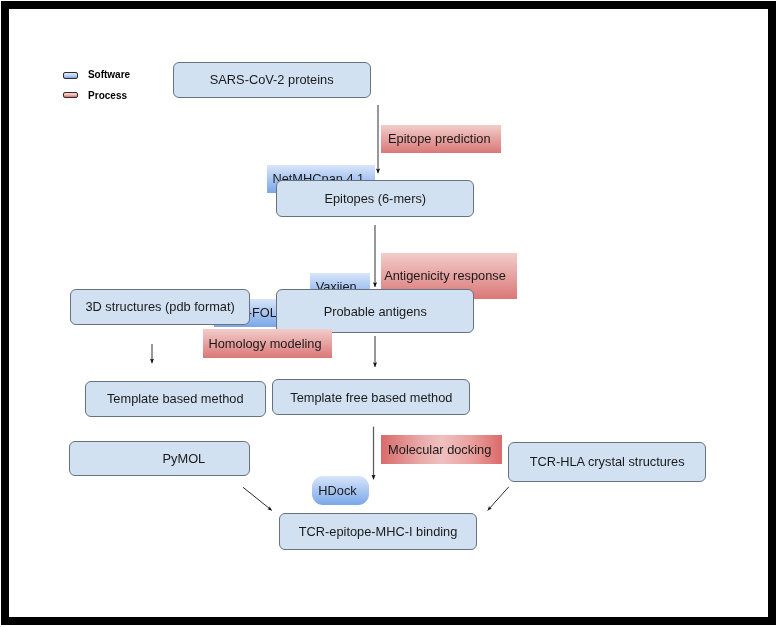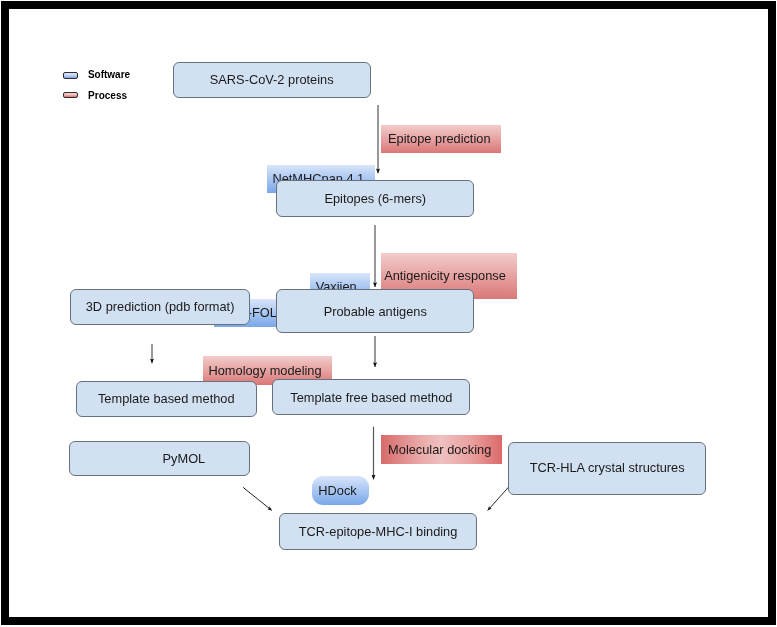--- a/index.html
+++ b/index.html
@@ -78,52 +78,52 @@
 
   <div class="box pr" style="left:380.5px;top:232.6px;width:136.9px;height:46px;padding-right:8px;margin-top:20px;">
     <span>Antigenicity response</span>
   </div>
 
   <div class="box sw" style="left:213.8px;top:258.6px;width:93.1px;height:28px;padding-right:1px;">
     <span>PEP-FOLD-9</span>
   </div>
 
   <div class="box rbox" style="left:69.9px;top:288.75px;width:180.4px;height:35.8px;">
-    <span>3D prediction (pdb format)</span>
+    <span>3D structures (pdb format)</span>
   </div>
 
   <div class="box rbox" style="left:276.2px;top:289.2px;width:198.2px;height:44px;">
     <span>Probable antigens</span>
   </div>
 
-  <div class="box pr" style="left:203px;top:329.1px;width:129.3px;height:29.2px;padding-right:5.2px;margin-top:27px;">
+  <div class="box pr" style="left:203px;top:329.1px;width:129.3px;height:29.2px;padding-right:5.2px;">
     <span>Homology modeling</span>
   </div>
 
-  <div class="box rbox" style="left:76px;top:380.5px;width:180.5px;height:36px;">
+  <div class="box rbox" style="left:85px;top:380.5px;width:180.5px;height:36px;">
     <span>Template based method</span>
   </div>
 
   <div class="box rbox" style="left:272.4px;top:379.4px;width:197.9px;height:36px;">
     <span>Template free based method</span>
   </div>
 
   <div class="box rbox" style="left:69.4px;top:441.3px;width:181px;height:35.2px;padding-left:48px;">
     <span>PyMOL</span>
   </div>
 
   <div class="box sw" style="left:311.8px;top:436.3px;width:57.2px;height:28.4px;padding-right:5.8px;border-radius:11px;">
     <span>HDock</span>
   </div>
 
   <div class="box pr-h" style="left:381.4px;top:435px;width:120.6px;height:29.1px;padding-right:4px;">
     <span>Molecular docking</span>
   </div>
 
-  <div class="box rbox" style="left:508.4px;top:441.5px;width:197.5px;height:53px;">
+  <div class="box rbox" style="left:508.4px;top:441.5px;width:197.5px;height:40px;">
     <span>TCR-HLA crystal structures</span>
   </div>
 
   <div class="box rbox" style="left:279px;top:513.2px;width:198.1px;height:36.7px;">
     <span>TCR-epitope-MHC-I binding</span>
   </div>
 
 </div>
 
 </body></html>

